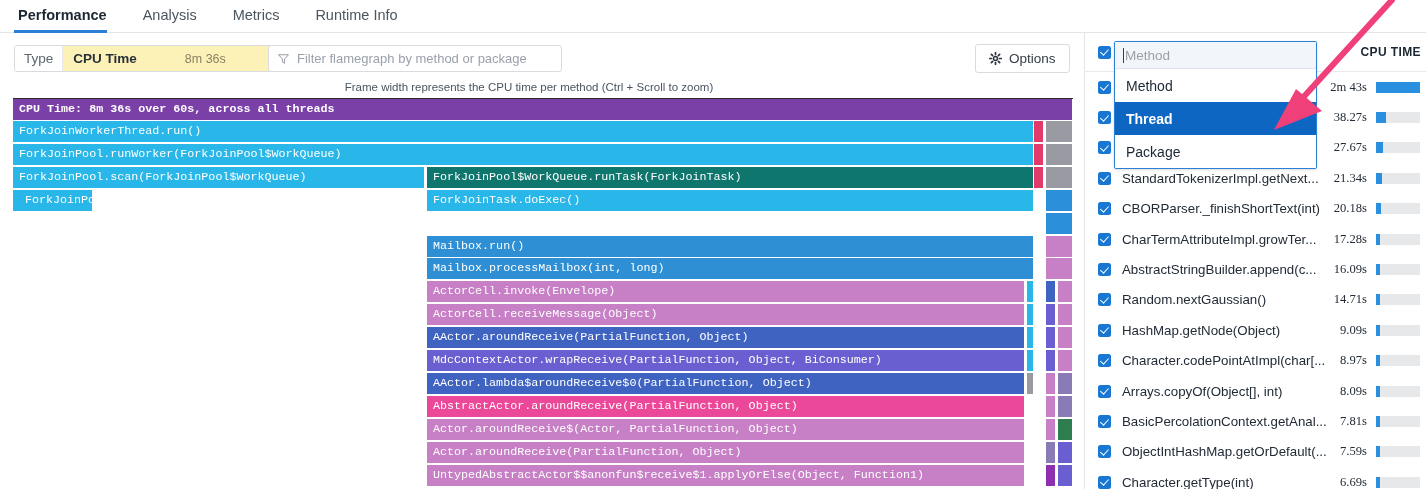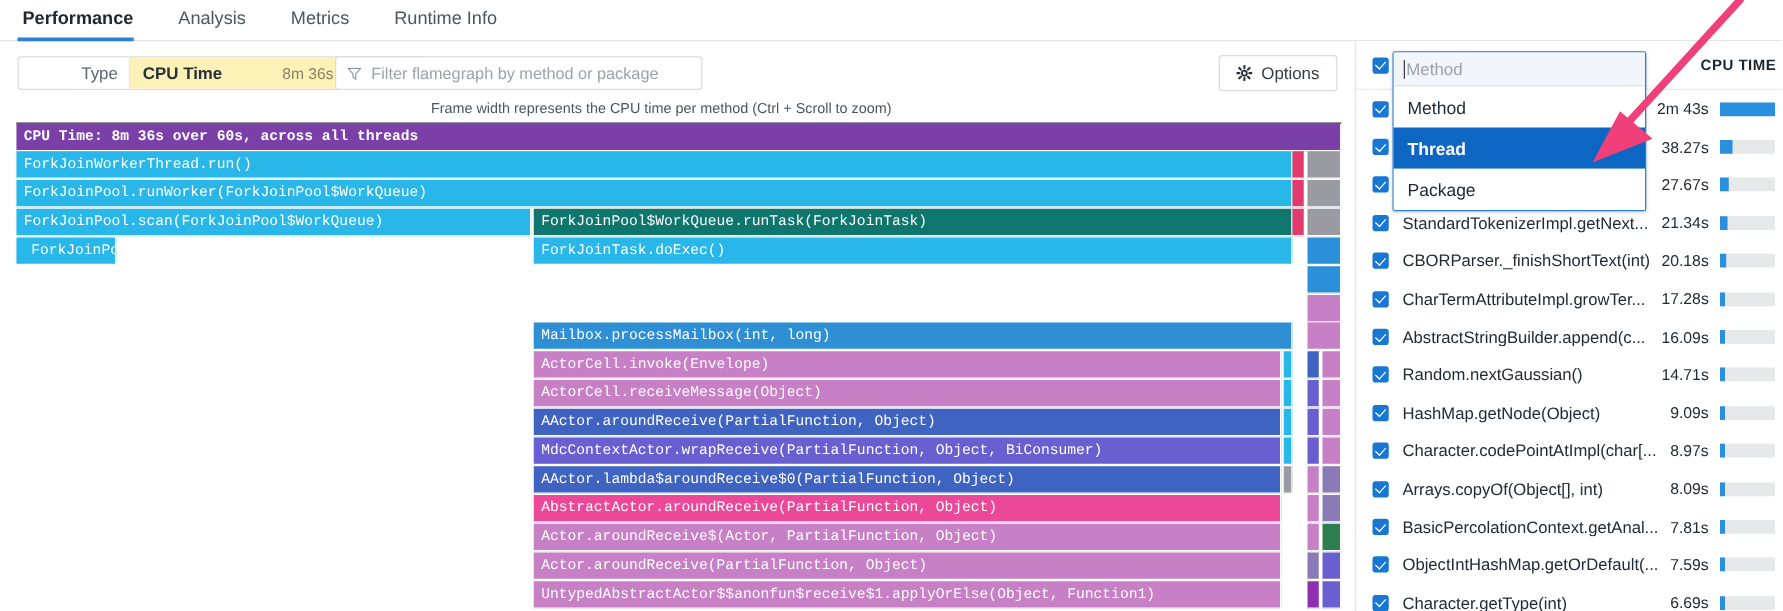--- a/index.html
+++ b/index.html
@@ -25,21 +25,21 @@
   .tab.active:after {
     content: ""; position: absolute; left: 0px; right: 18px; bottom: -1px;
     height: 3px; background: #2b7fd4;
   }
 
   
   .toolbar { position: absolute; left: 0; top: 33px; width: 1080px; height: 44px; }
   .typebox {
     position: absolute; left: 14px; top: 12px; height: 27px;
     display: flex; align-items: stretch;
-    border: 1px solid #d9dbe0; border-radius: 3px; overflow: hidden; background:#fff;padding-left:41px;
+    border: 1px solid #d9dbe0; border-radius: 3px; overflow: hidden; background:#fff;
   }
   .typebox .lbl {
     padding: 0 9px; display: flex; align-items: center;
     font-size: 13.5px; color: #5c6670; background: #fff;
     border-right: 1px solid #e6e8ec;
   }
   .typebox .val {
     background: #fcf2b8; display: flex; align-items: center;
     padding: 0 8px 0 10px; gap: 48px; min-width: 196px;
   }
@@ -112,21 +112,21 @@
     width: 3.6px; height: 7px; border: solid #fff;
     border-width: 0 1.8px 1.8px 0; transform: rotate(42deg);
   }
   .rrow .cbx { margin-left: 13px; }
   .rrow .mname {
     margin-left: 11px; font-size: 13.3px; color: #222b36;
     white-space: nowrap; overflow: hidden; max-width: 208px; cursor: pointer;
   }
   .rrow .rval {
     margin-left: auto; font-size: 12.6px; color: #222b36;
-    white-space: nowrap; 
+    white-space: nowrap;  font-family: Liberation Serif, serif;
   }
   .rbarwrap {
     width: 44px; height: 11px; background: #e6e8ea; margin-left: 9px;
     margin-right: 7px; flex: 0 0 auto;
   }
   .rbar { height: 11px; background: #2b8fe0; }
 
   
   .dd {
     position: absolute; left: 1114px; top: 41px; width: 203px;
@@ -233,20 +233,21 @@
         </div>
         <div class="frow" style="top: 90.7px;">
           <div class="cell" style="left: 0px; width: 80px; background: rgb(41, 182, 232); padding-left: 12px;">ForkJoinPo...</div>
           <div class="cell" style="left: 414px; width: 607px; background: rgb(41, 182, 232);">ForkJoinTask.doExec()</div>
           <div class="cell" style="left: 1033px; width: 27px; background: rgb(43, 144, 217);"></div>
         </div>
         <div class="frow" style="top: 113.6px;">
           <div class="cell" style="left: 1033px; width: 27px; background: rgb(43, 144, 217);"></div>
         </div>
         <div class="frow" style="top: 136.5px;">
+          <div class="cell" style="left: 414px; width: 607px; background: rgb(46, 143, 212);">Mailbox.run()</div>
           <div class="cell" style="left: 1033px; width: 27px; background: rgb(199, 127, 197);"></div>
         </div>
         <div class="frow" style="top: 159.4px;">
           <div class="cell" style="left: 414px; width: 607px; background: rgb(46, 143, 212);">Mailbox.processMailbox(int, long)</div>
           <div class="cell" style="left: 1033px; width: 27px; background: rgb(199, 127, 197);"></div>
         </div>
         <div class="frow" style="top: 182.3px;">
           <div class="cell" style="left: 414px; width: 598px; background: rgb(199, 127, 197);">ActorCell.invoke(Envelope)</div>
           <div class="cell" style="left: 1014px; width: 7px; background: rgb(41, 182, 232);"></div>
           <div class="cell" style="left: 1033px; width: 10px; background: rgb(63, 99, 192);"></div>

